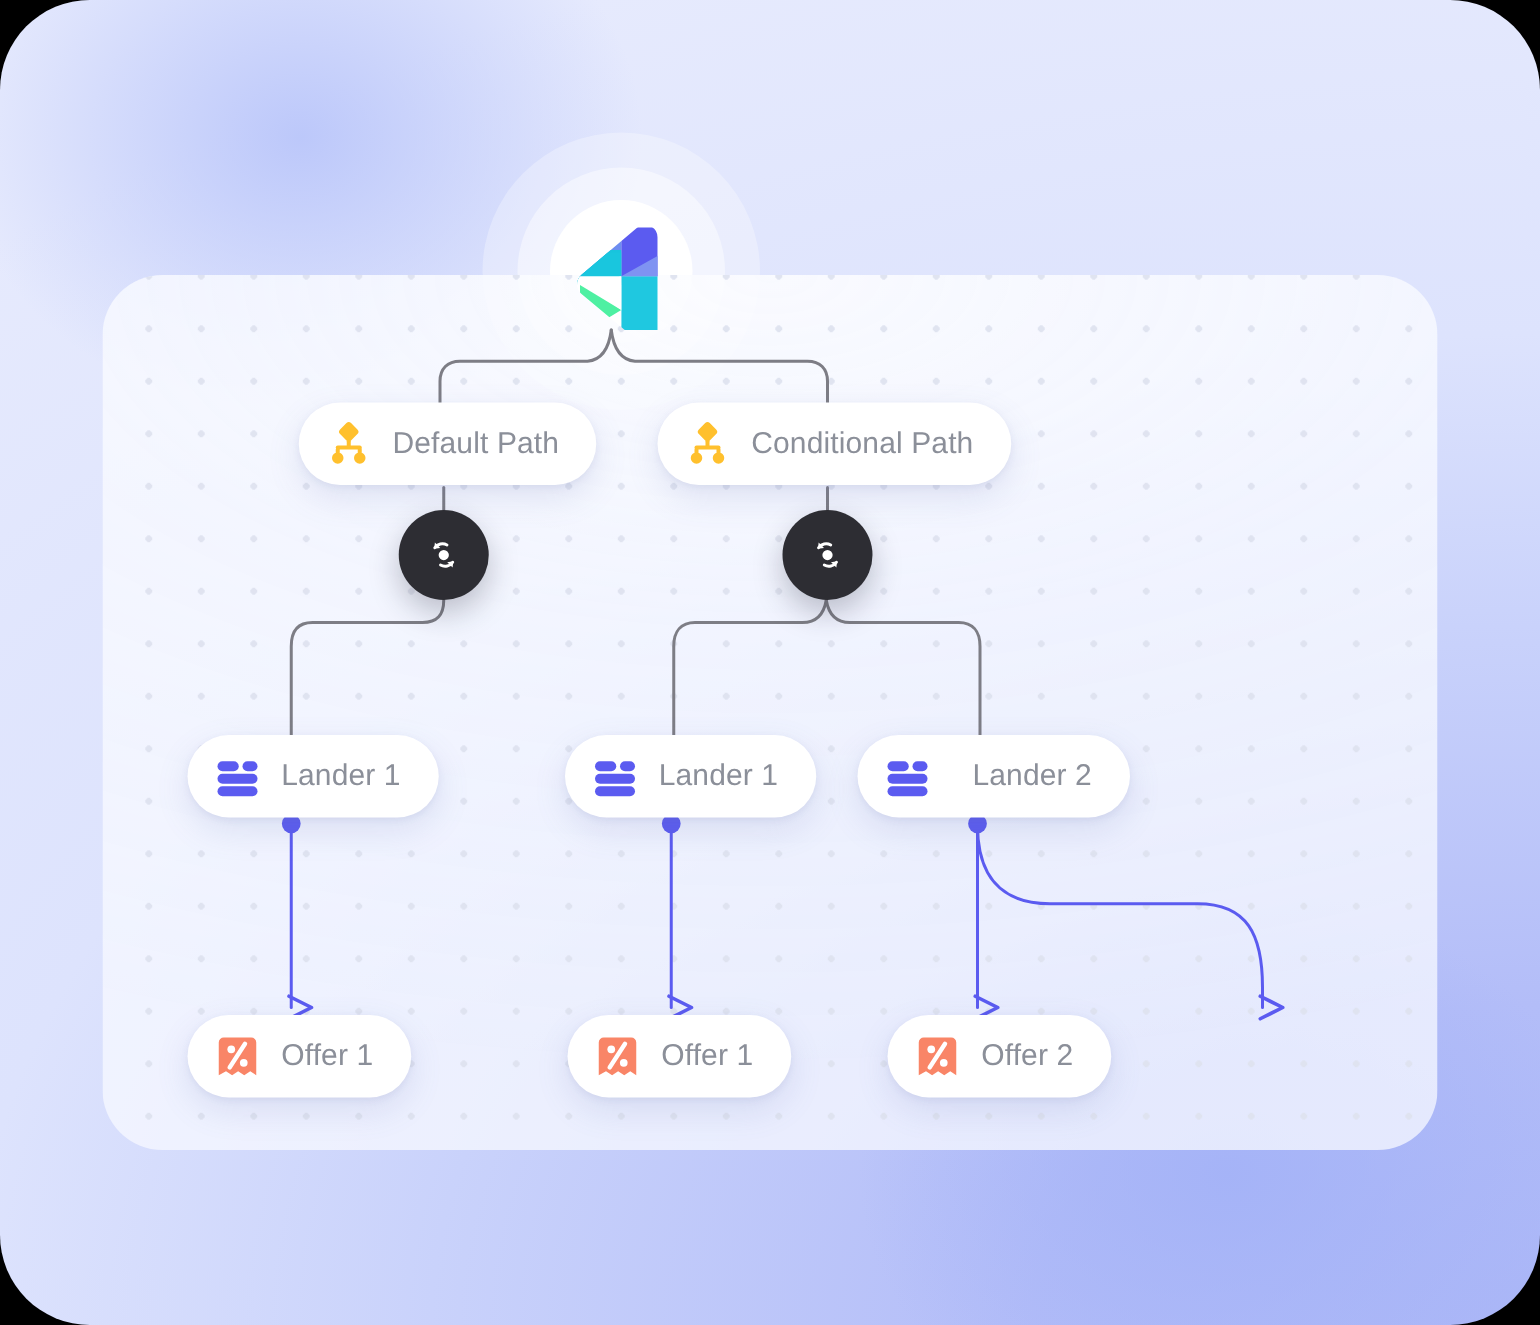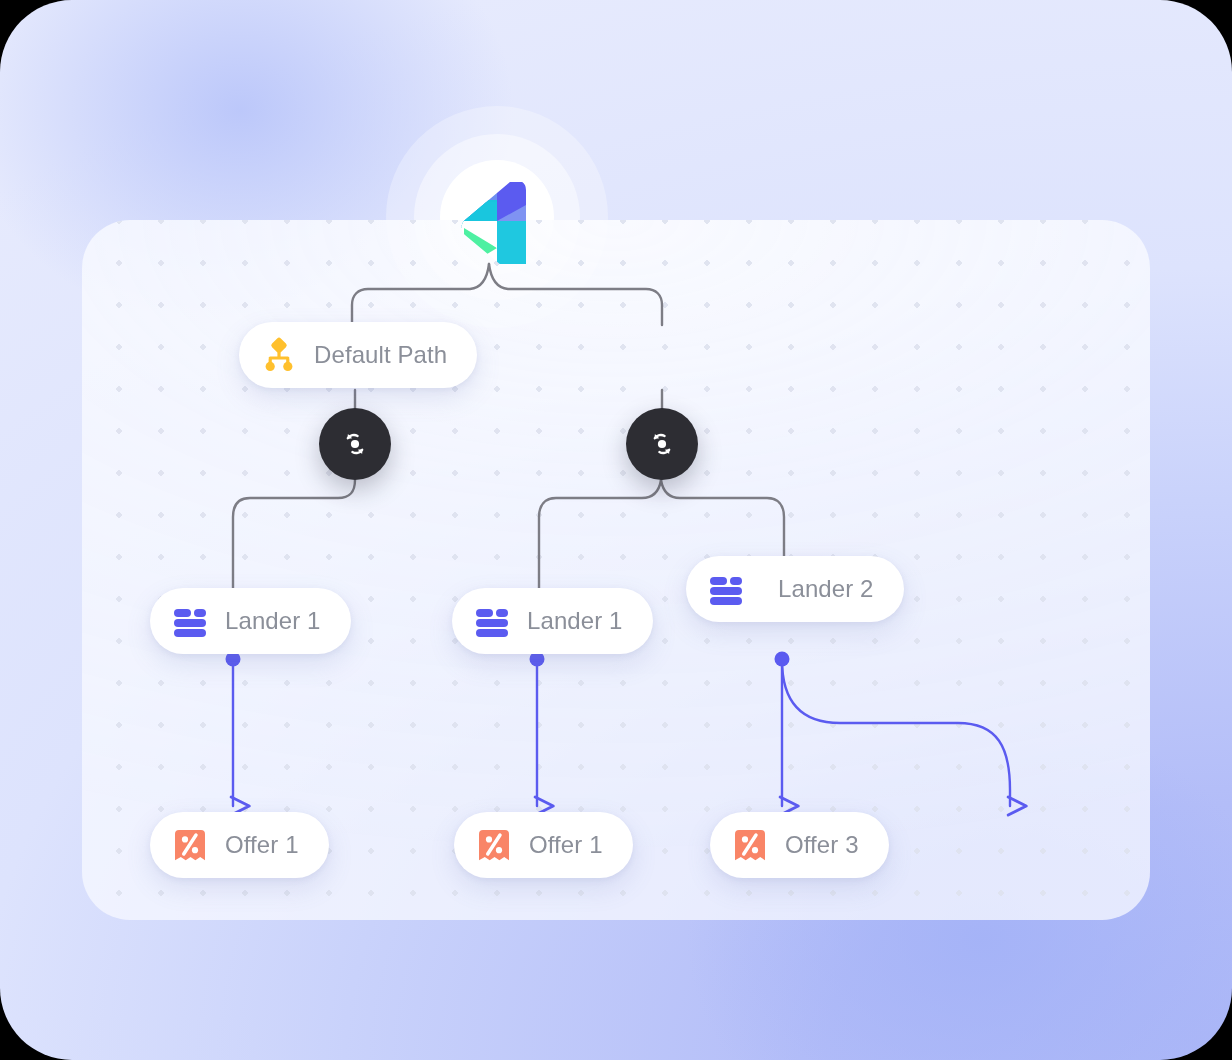--- a/index.html
+++ b/index.html
@@ -231,20 +231,34 @@
         <rect x="9.6" y="21.4" width="20.8" height="3.2" rx="1.6"></rect>
         <rect x="9.6" y="23.0" width="3.2" height="5.0" rx="1.5"></rect>
         <rect x="27.2" y="23.0" width="3.2" height="5.0" rx="1.5"></rect>
         <circle cx="11.2" cy="31.4" r="4.6"></circle>
         <circle cx="28.8" cy="31.4" r="4.6"></circle>
       </g>
     </svg>
     <span class="node-label">Default Path</span>
   </div>
 
+  <div class="node-pill" style="left:526px; top:322px;">
+    <svg class="node-icon" viewBox="0 0 40 40" xmlns="http://www.w3.org/2000/svg">
+      <g fill="#ffc02d">
+        <rect x="13.8" y="4.2" width="12.4" height="12.4" rx="2.6" transform="rotate(45 20 10.4)"></rect>
+        <rect x="18.4" y="16.5" width="3.2" height="6.2" rx="1.4"></rect>
+        <rect x="9.6" y="21.4" width="20.8" height="3.2" rx="1.6"></rect>
+        <rect x="9.6" y="23.0" width="3.2" height="5.0" rx="1.5"></rect>
+        <rect x="27.2" y="23.0" width="3.2" height="5.0" rx="1.5"></rect>
+        <circle cx="11.2" cy="31.4" r="4.6"></circle>
+        <circle cx="28.8" cy="31.4" r="4.6"></circle>
+      </g>
+    </svg>
+    <span class="node-label">Conditional Path</span>
+  </div>
 
   <div class="split-node" style="left:319px; top:408px;">
     <svg viewBox="0 0 34 34" xmlns="http://www.w3.org/2000/svg">
       <g fill="none" stroke="#ffffff" stroke-width="2.3" stroke-linecap="round" stroke-linejoin="round">
         <path d="M9.8,11.2 A7.4,7.4 0 0 1 19.6,9.0"></path>
         <path d="M24.2,22.8 A7.4,7.4 0 0 1 14.4,25.0"></path>
       </g>
       <path d="M9.9,7.0 L9.4,12.0 L14.2,11.3 Z" fill="#ffffff"></path>
       <path d="M24.1,27.0 L24.6,22.0 L19.8,22.7 Z" fill="#ffffff"></path>
       <circle cx="17" cy="17" r="4.1" fill="#ffffff"></circle>
@@ -280,21 +294,21 @@
       <g fill="#5b5bf0">
         <rect x="4" y="8" width="17" height="8" rx="4"></rect>
         <rect x="24" y="8" width="12" height="8" rx="4"></rect>
         <rect x="4" y="18" width="32" height="8" rx="4"></rect>
         <rect x="4" y="28" width="32" height="8" rx="4"></rect>
       </g>
     </svg>
     <span class="node-label">Lander 1</span>
   </div>
 
-  <div class="node-pill" style="left:686px; top:556px;gap:32px;">
+  <div class="node-pill" style="left:686px; top:588px;gap:32px;">
     <svg class="node-icon" viewBox="0 0 40 40" xmlns="http://www.w3.org/2000/svg">
       <g fill="#5b5bf0">
         <rect x="4" y="8" width="17" height="8" rx="4"></rect>
         <rect x="24" y="8" width="12" height="8" rx="4"></rect>
         <rect x="4" y="18" width="32" height="8" rx="4"></rect>
         <rect x="4" y="28" width="32" height="8" rx="4"></rect>
       </g>
     </svg>
     <span class="node-label">Lander 2</span>
   </div>
@@ -325,17 +339,17 @@
 
   <div class="node-pill" style="left:710px; top:812px;">
     <svg class="node-icon" viewBox="0 0 40 40" xmlns="http://www.w3.org/2000/svg">
       <path d="M5,9 a4,4 0 0 1 4,-4 h22 a4,4 0 0 1 4,4 v26.2 l-4.8,-3.2 -4.8,3.2 -4.9,-3.2 -4.8,3.2 -4.9,-3.2 L5,35.2 Z" fill="#f98567"></path>
       <g fill="#ffffff">
         <circle cx="15" cy="14.4" r="3.1"></circle>
         <circle cx="25" cy="25.2" r="3.1"></circle>
         <rect x="18.1" y="6.6" width="3.5" height="26" rx="1.7" transform="rotate(33 20 19.6)"></rect>
       </g>
     </svg>
-    <span class="node-label">Offer 3</span>
+    <span class="node-label">Offer 2</span>
   </div>
 
 
 </div>
 
 </body></html>

